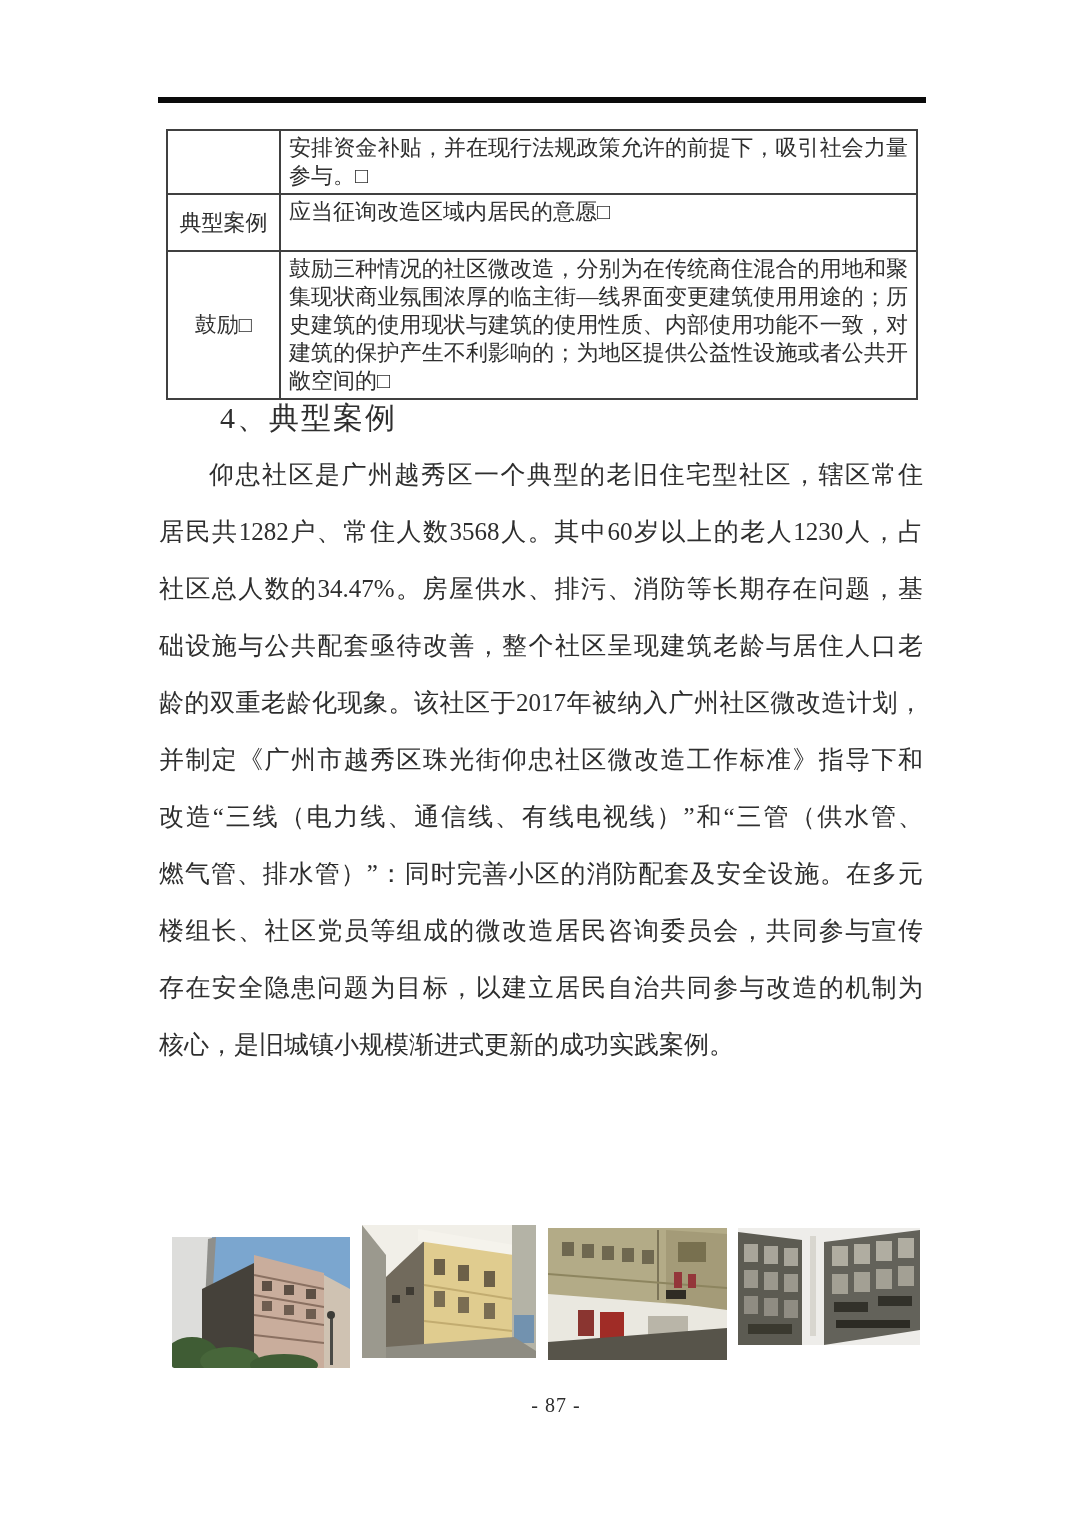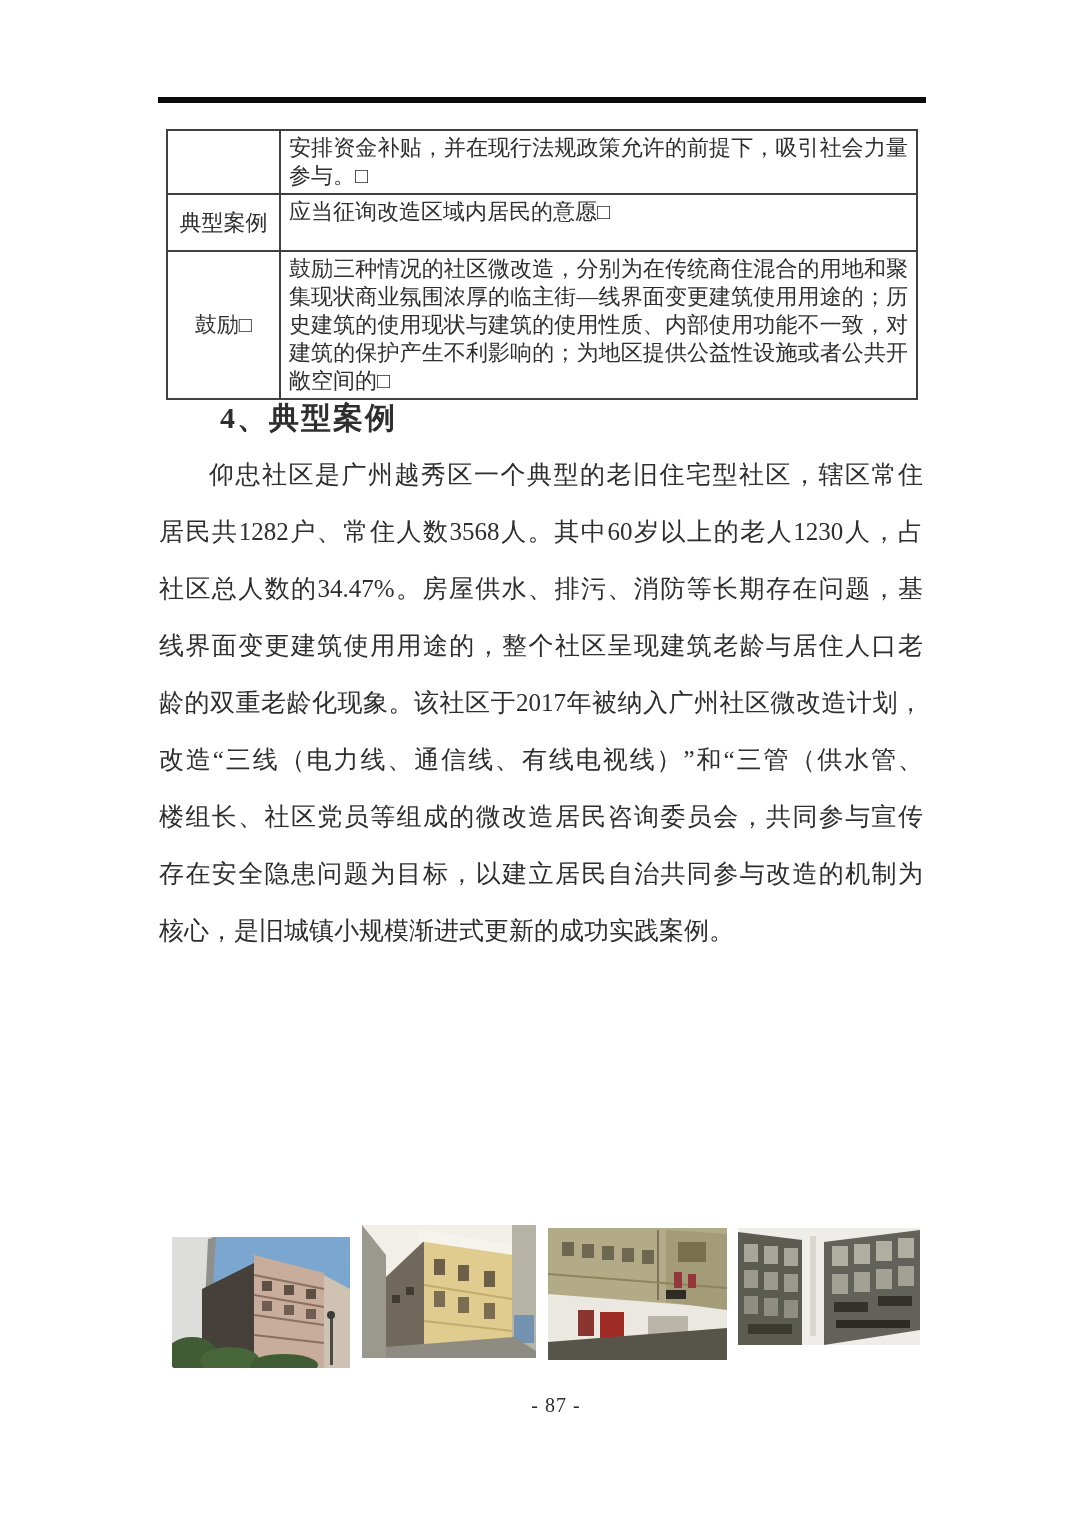--- a/index.html
+++ b/index.html
@@ -49,21 +49,21 @@
     text-justify: inter-character;
   }
   tr.row-1 { height: 58px; }
   tr.row-2 { height: 57px; }
   tr.row-3 { height: 140px; }
   .section-heading {
     position: absolute;
     left: 220px;
     top: 398px;
     font-size: 30px;
-    font-weight: bold;
+    font-weight: normal;
     letter-spacing: 2px;
   }
   .body-paragraph {
     position: absolute;
     left: 159px;
     top: 446px;
     width: 764px;
   }
   .para-line {
     height: 57px;
@@ -121,23 +121,25 @@
       </tr>
     </tbody>
   </table>
 
   <div class="section-heading">4、典型案例</div>
 
   <div class="body-paragraph">
     <div class="para-line first">仰忠社区是广州越秀区一个典型的老旧住宅型社区，辖区常住</div>
     <div class="para-line">居民共1282户、常住人数3568人。其中60岁以上的老人1230人，占</div>
     <div class="para-line">社区总人数的34.47%。房屋供水、排污、消防等长期存在问题，基</div>
-    <div class="para-line">线界面变更建筑使用用途的，整个社区呈现建筑老龄与居住人口老</div>
+    <div class="para-line">础设施与公共配套亟待改善，整个社区呈现建筑老龄与居住人口老</div>
     <div class="para-line">龄的双重老龄化现象。该社区于2017年被纳入广州社区微改造计划，</div>
+    <div class="para-line">并制定《广州市越秀区珠光街仰忠社区微改造工作标准》指导下和</div>
     <div class="para-line">改造“三线（电力线、通信线、有线电视线）”和“三管（供水管、</div>
+    <div class="para-line">燃气管、排水管）”：同时完善小区的消防配套及安全设施。在多元</div>
     <div class="para-line">楼组长、社区党员等组成的微改造居民咨询委员会，共同参与宣传</div>
     <div class="para-line">存在安全隐患问题为目标，以建立居民自治共同参与改造的机制为</div>
     <div class="para-line last">核心，是旧城镇小规模渐进式更新的成功实践案例。</div>
   </div>
 
   <div class="photo-strip">
 
     <div class="photo" id="photo-1">
       <svg viewBox="0 0 178 131" preserveAspectRatio="none">
         <rect x="0" y="0" width="178" height="131" fill="#7ba6cf"></rect>

